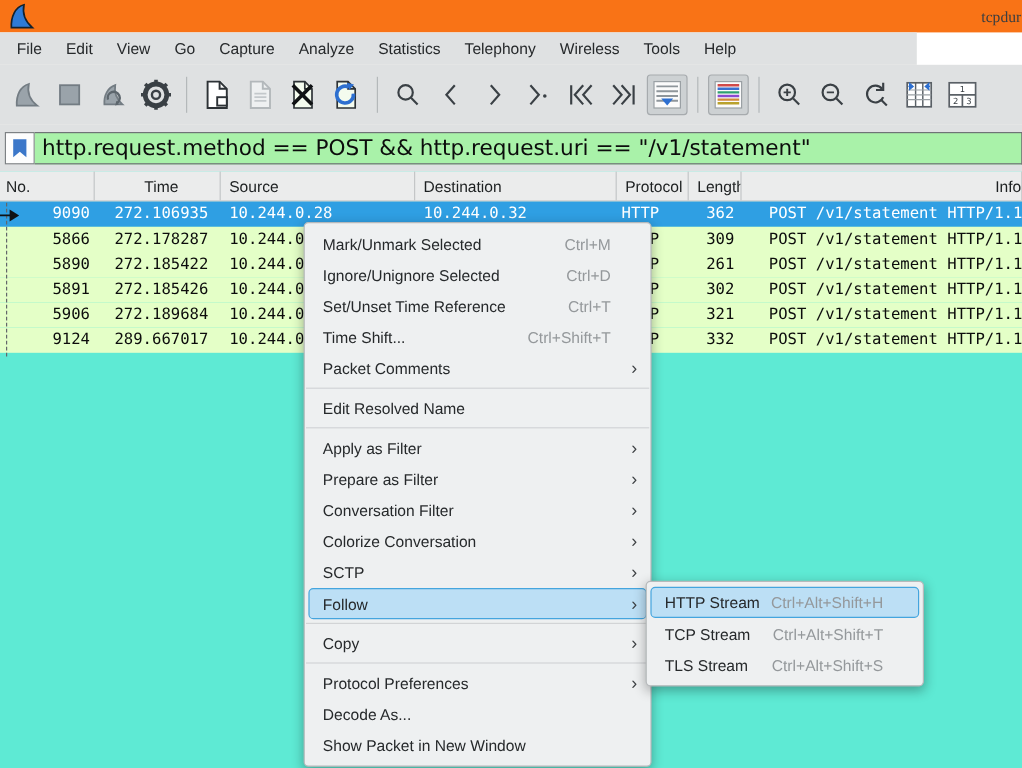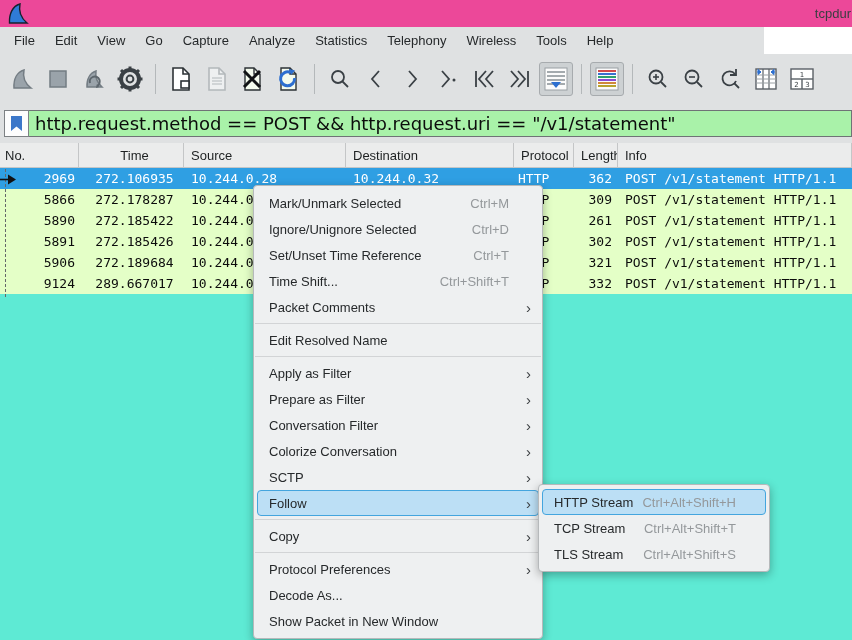--- a/index.html
+++ b/index.html
@@ -1,20 +1,20 @@
 <!DOCTYPE html>
 <html><head>
 <meta charset="utf-8">
 <style>
   * { margin:0; padding:0; box-sizing:border-box; }
   html,body { width:852px; height:640px; overflow:hidden; }
   body { font-family:"Liberation Sans","DejaVu Sans",sans-serif; background:#ffffff; position:relative; }
 
   
-  .titlebar { position:absolute; left:0; top:0; width:852px; height:27px; background:#ec4899; }
+  .titlebar { position:absolute; left:0; top:0; width:852px; height:27px; background:#f97316;font-family:Liberation Serif, serif; }
   .win-icon { position:absolute; left:6px; top:2px; width:23px; height:23px; }
   .win-title { position:absolute; right:1px; top:0; height:27px; line-height:27px; font-size:13px; color:#3a3e41; white-space:nowrap; }
 
   .menubar { position:absolute; left:0; top:27px; width:764px; height:27px; background:#dfe1e2; display:flex; align-items:center; padding-left:4px; }
   .menubar-item { font-size:13px; color:#26292b; padding:3px 10px; border-radius:3px; }
 
   .toolbar { position:absolute; left:0; top:54px; width:852px; height:50px; background:#dfe1e2; display:flex; align-items:center; padding-left:4px; }
   .tbtn { width:34px; height:34px; display:flex; align-items:center; justify-content:center; border-radius:3px; margin:0 1px; }
   .tbtn.checked { background:#cdd1d3; border:1px solid #a7abae; }
   .tsep { width:1px; height:30px; background:#b4b8ba; margin:0 7px; }
@@ -30,21 +30,21 @@
   .pkt-header .hcell { font-size:13px; color:#1d2021; line-height:25px; padding-left:7px; border-right:1px solid #c4c6c7; overflow:hidden; white-space:nowrap; }
   .pkt-row { display:flex; height:21px; background:#e4ffc7; font-family:"DejaVu Sans Mono","Liberation Mono",monospace; font-size:13px; color:#0c0c0c; }
   .pkt-row.selected { background:#2f9fe3; color:#ffffff; }
   .pkt-row .cell { line-height:21px; white-space:nowrap; overflow:hidden; }
   .col-no { width:79px; text-align:right; padding-right:4px; }
   .col-time { width:105px; padding-left:6px;text-align:center; }
   .col-source { width:162px; padding-left:7px; }
   .col-destination { width:168px; padding-left:7px; }
   .col-protocol { width:60px; padding-left:4px; }
   .col-length { width:44px; text-align:right; padding-right:6px; }
-  .col-info { flex:1; padding-left:7px; }
+  .col-info { flex:1; padding-left:7px;text-align:right; }
   .pkt-header .col-no { text-align:left; padding-left:5px; }
   .pkt-header .col-length { text-align:left; padding-left:7px; padding-right:0; }
 
   .related-line { position:absolute; left:5px; top:26px; height:128px; width:0; border-left:1px dashed #63676a; }
   .sel-arrow { position:absolute; left:0; top:30px; }
 
   
   .menu { position:absolute; background:#eef0f1; border:1px solid #b6b9bb; border-radius:4px; box-shadow:0 3px 10px rgba(0,0,0,.3); padding:4px 0; z-index:10; }
   #context-menu { left:253px; top:185px; width:290px; }
   #follow-submenu { left:538px; top:484px; width:232px; }
@@ -329,21 +329,21 @@
       <div class="hcell col-no"><span>No.</span></div>
       <div class="hcell col-time"><span>Time</span></div>
       <div class="hcell col-source"><span>Source</span></div>
       <div class="hcell col-destination"><span>Destination</span></div>
       <div class="hcell col-protocol"><span>Protocol</span></div>
       <div class="hcell col-length"><span>Length</span></div>
       <div class="hcell col-info"><span>Info</span></div>
     </div>
   <div id="packet-rows">
       <div class="pkt-row selected">
-    <span class="cell col-no">2969</span>
+    <span class="cell col-no">9090</span>
     <span class="cell col-time">272.106935</span>
     <span class="cell col-source">10.244.0.28</span>
     <span class="cell col-destination">10.244.0.32</span>
     <span class="cell col-protocol">HTTP</span>
     <span class="cell col-length">362</span>
     <span class="cell col-info">POST /v1/statement HTTP/1.1</span>
   </div>
       <div class="pkt-row">
     <span class="cell col-no">5866</span>
     <span class="cell col-time">272.178287</span>

